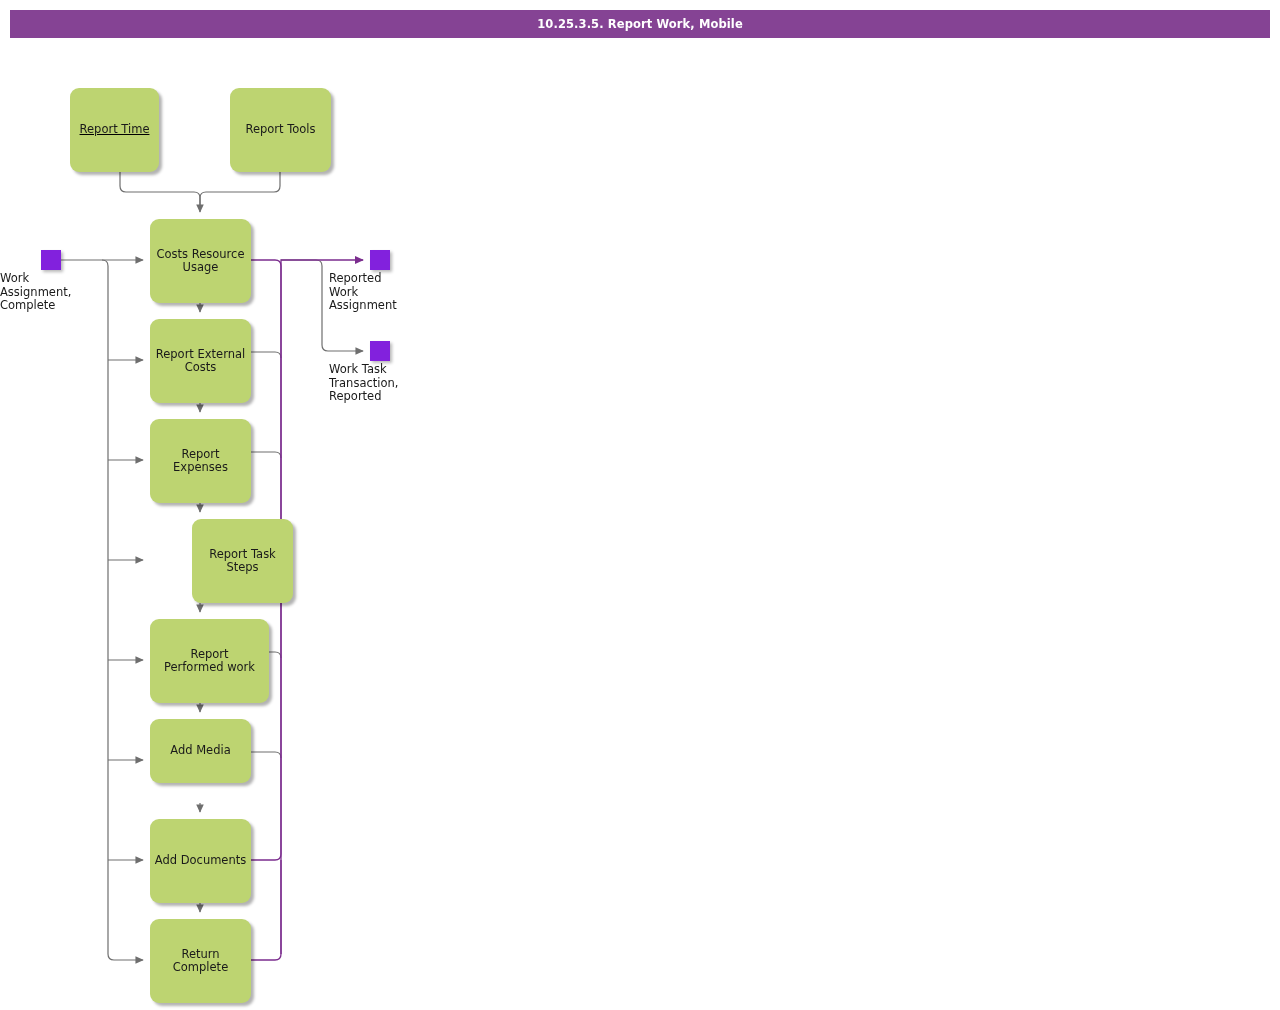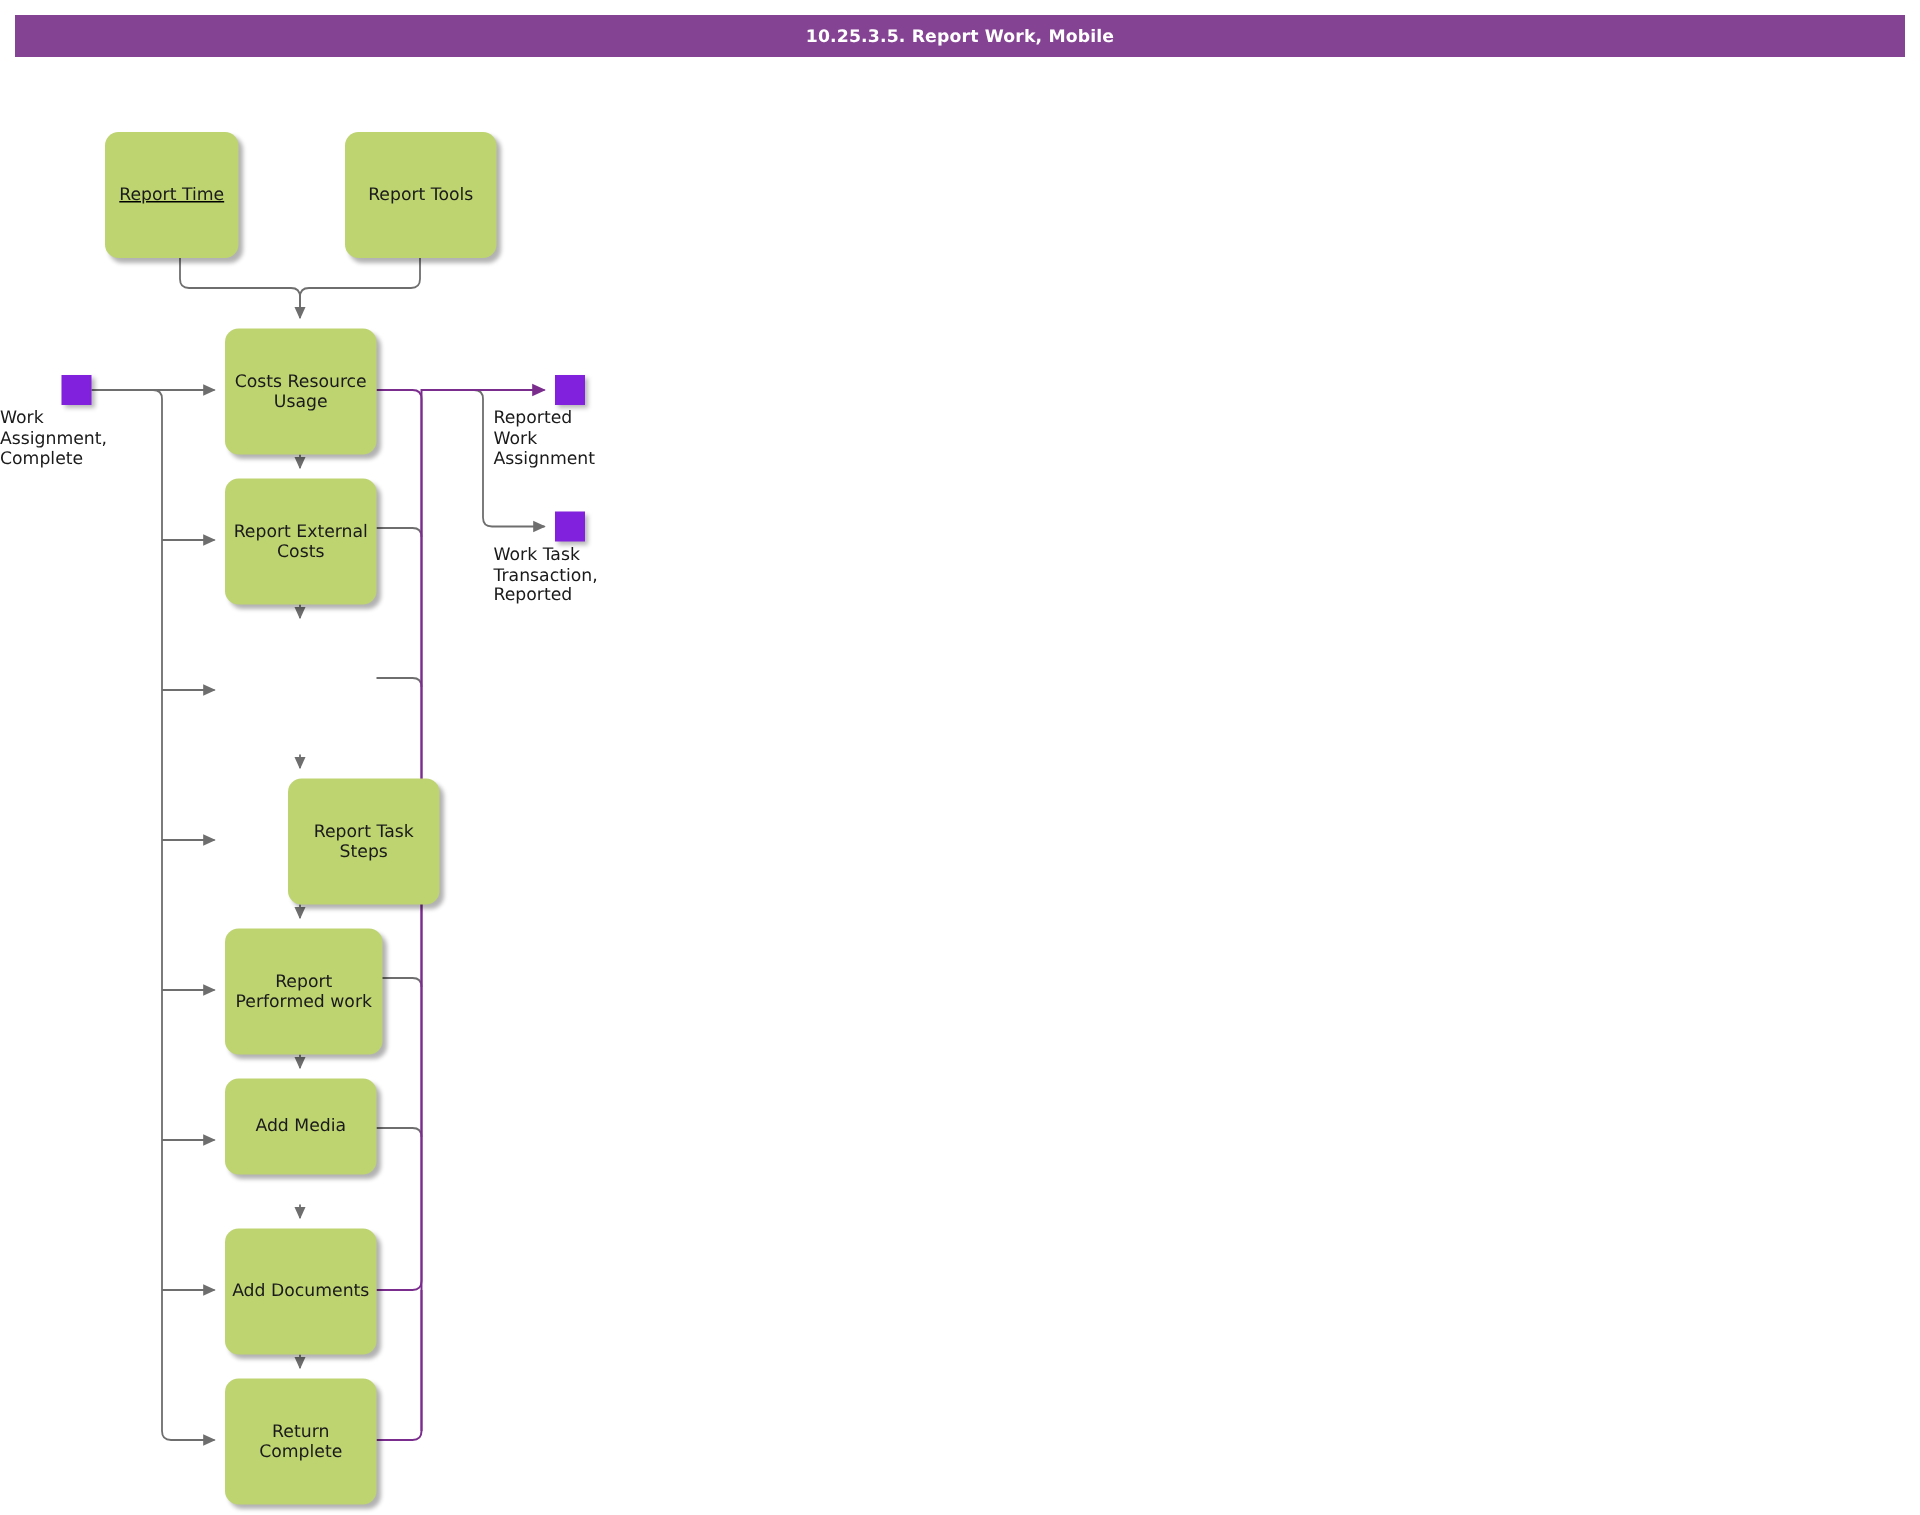--- a/index.html
+++ b/index.html
@@ -154,27 +154,30 @@
   <div class="node-box" style="left:150px; top:219px; width:101px; height:84px;">
     <span class="node-box-label">Costs Resource
 Usage</span>
   </div>
 
   <div class="node-box" style="left:150px; top:319px; width:101px; height:84px;">
     <span class="node-box-label">Report External
 Costs</span>
   </div>
 
+  <div class="node-box" style="left:150px; top:419px; width:101px; height:84px;">
+    <span class="node-box-label">Report Expenses</span>
+  </div>
 
   <div class="node-box" style="left:150px; top:519px; width:101px; height:84px;margin-left:42px;">
     <span class="node-box-label">Report Task
 Steps</span>
   </div>
 
-  <div class="node-box" style="left:150px; top:619px; width:105px; height:84px;">
+  <div class="node-box" style="left:150px; top:619px; width:119px; height:84px;">
     <span class="node-box-label">Report
 Performed work</span>
   </div>
 
   <div class="node-box" style="left:150px; top:719px; width:101px; height:64px;">
     <span class="node-box-label">Add Media</span>
   </div>
 
   <div class="node-box" style="left:150px; top:819px; width:101px; height:84px;">
     <span class="node-box-label">Add Documents</span>

